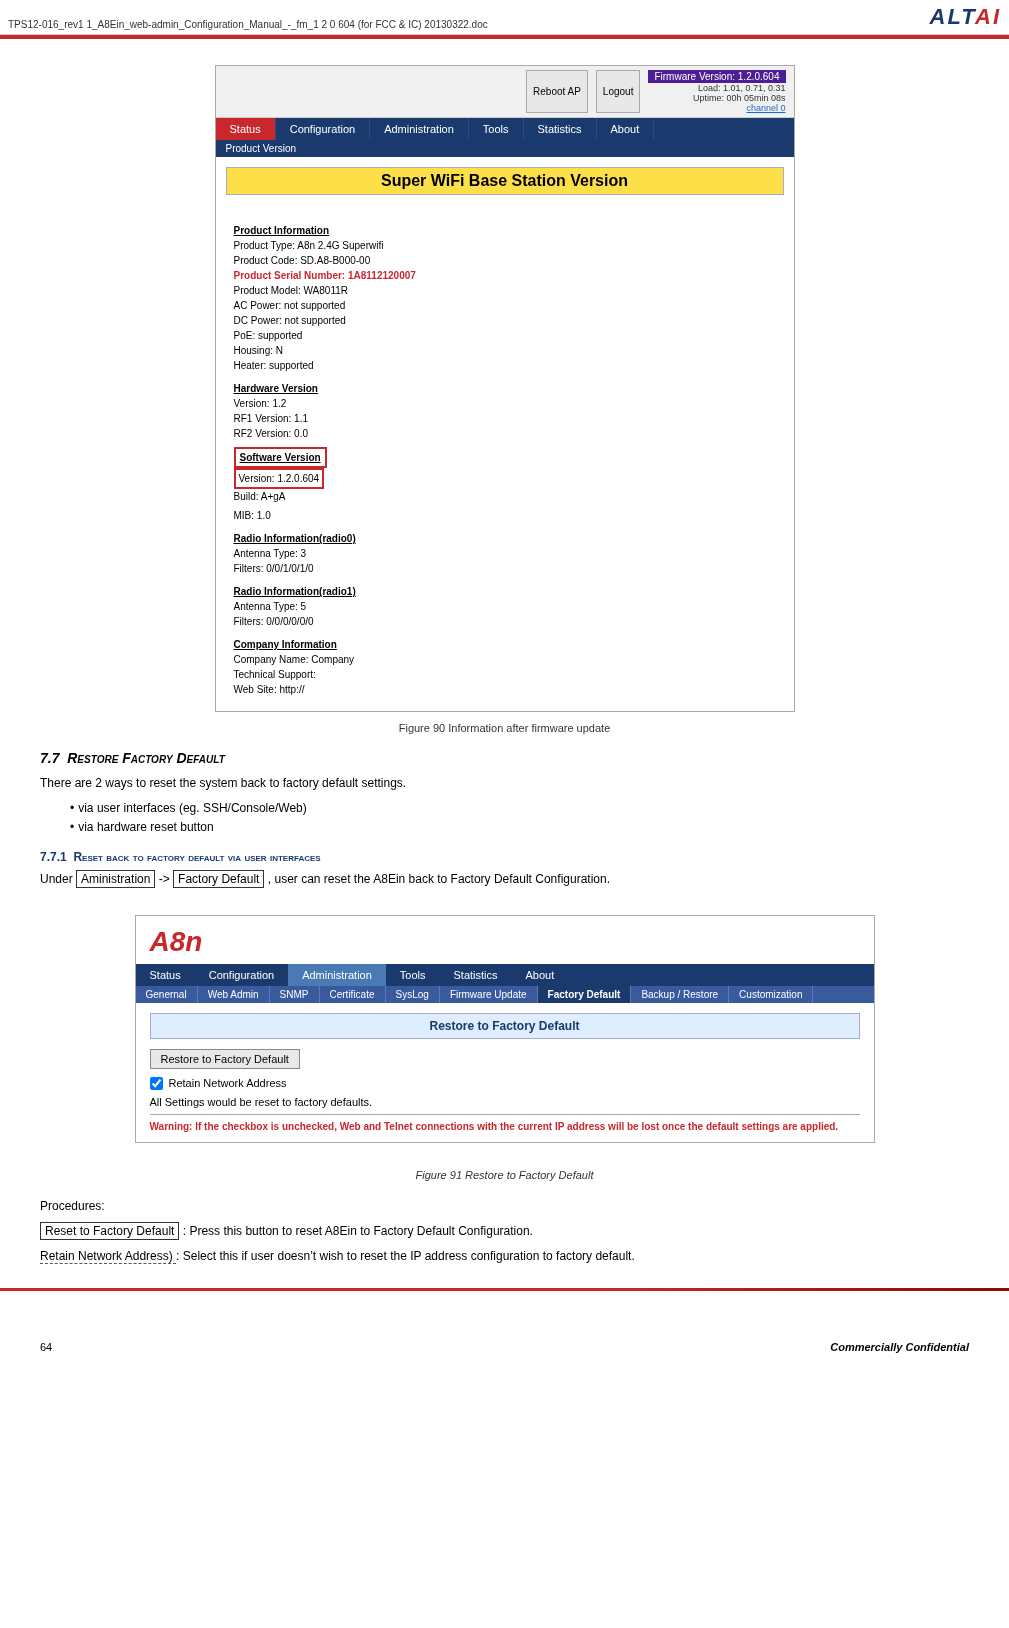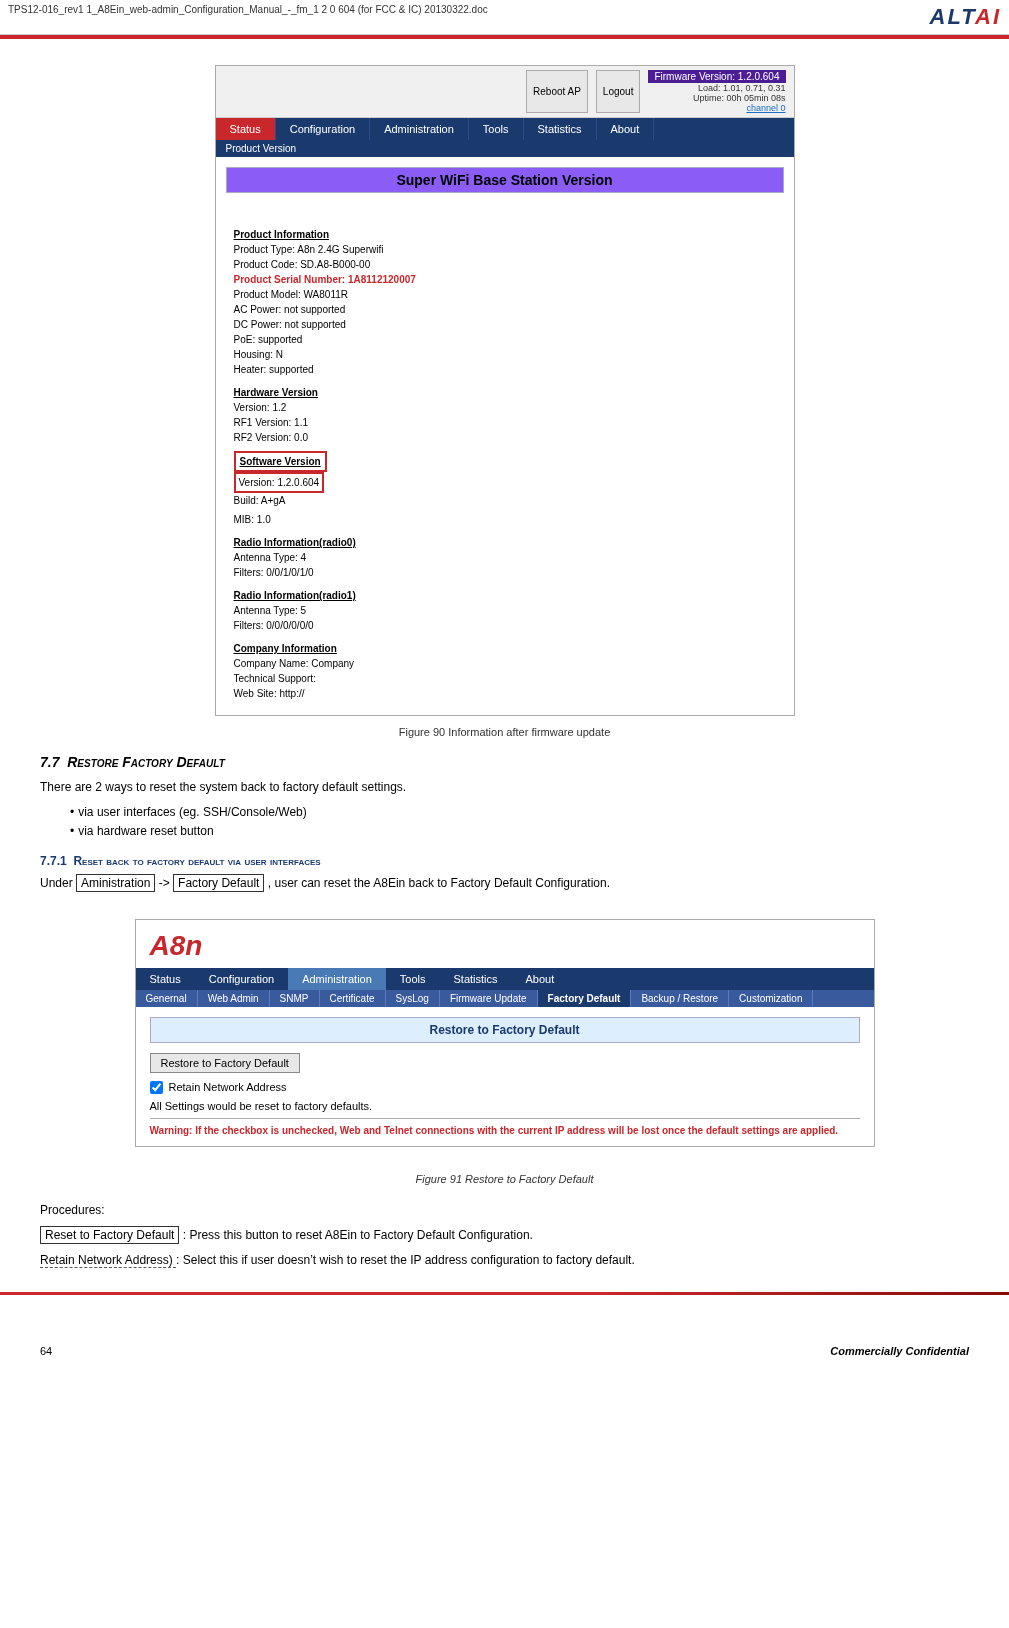--- a/index.html
+++ b/index.html
@@ -13,21 +13,21 @@
     }
 
     
     .doc-header {
       font-size: 10px;
       color: #333;
       padding: 4px 8px;
       border-bottom: 1px solid #ccc;
       display: flex;
       justify-content: space-between;
-      align-items: flex-start;
+      align-items: flex-end;
     }
     .altai-logo {
       font-size: 22px;
       font-weight: bold;
       font-style: italic;
       color: #c8272c;
       letter-spacing: 2px;
     }
     .altai-logo span {
       color: #1a3a6e;
@@ -107,27 +107,27 @@
       padding: 3px 10px;
       font-size: 10px;
       color: #fff;
     }
 
     .figure-inner {
       padding: 10px;
     }
 
     .figure-title-bar {
-      background: #8b5cf6;
+      background: #fde047;
       border: 1px solid #aac;
       text-align: center;
       padding: 4px;
-      font-size: 14px;
-      font-weight: bold;
-      margin-bottom: 22px;
+      font-size: 16px;
+      font-weight: bold;
+      margin-bottom: 16px;
     }
 
     .product-info-section {
       font-size: 10px;
       line-height: 1.5;
       padding: 4px 8px;
     }
     .section-header {
       text-decoration: underline;
       font-weight: bold;
@@ -373,21 +373,21 @@
           <span style="border:2px solid #c8272c;padding:1px 4px;display:inline-block;">
             <span class="section-header" style="margin-top:0;display:inline;">Software Version</span>
           </span>
         </div>
         <div><span class="red-box">Version: 1.2.0.604</span></div>
         <div>Build: A+gA</div>
 
         <div style="margin-top:4px;">MIB: 1.0</div>
 
         <span class="section-header">Radio Information(radio0)</span>
-        <div>Antenna Type: 4</div>
+        <div>Antenna Type: 3</div>
         <div>Filters: 0/0/1/0/1/0</div>
 
         <span class="section-header">Radio Information(radio1)</span>
         <div>Antenna Type: 5</div>
         <div>Filters: 0/0/0/0/0/0</div>
 
         <span class="section-header">Company Information</span>
         <div>Company Name: Company</div>
         <div>Technical Support:</div>
         <div>Web Site: http://</div>

